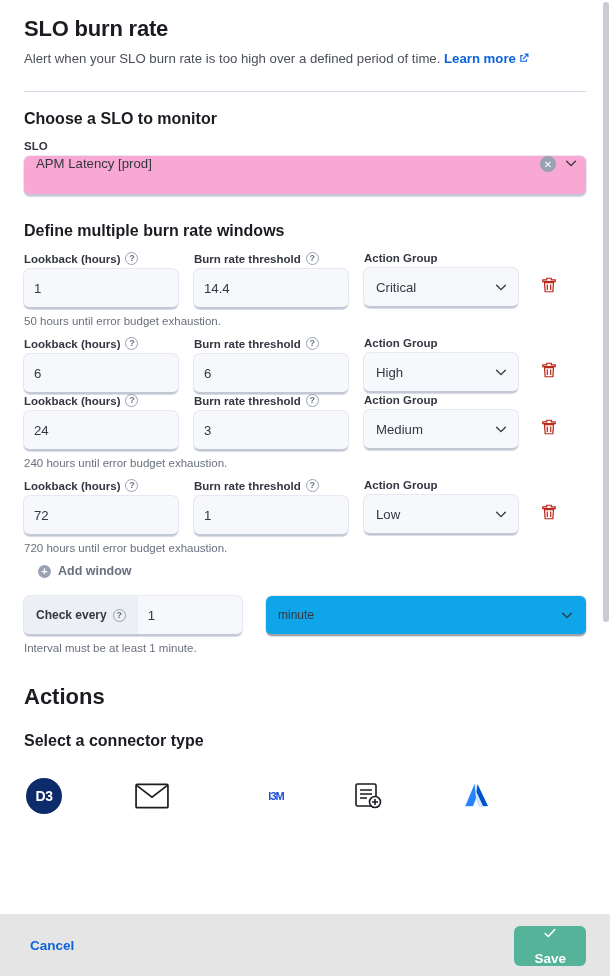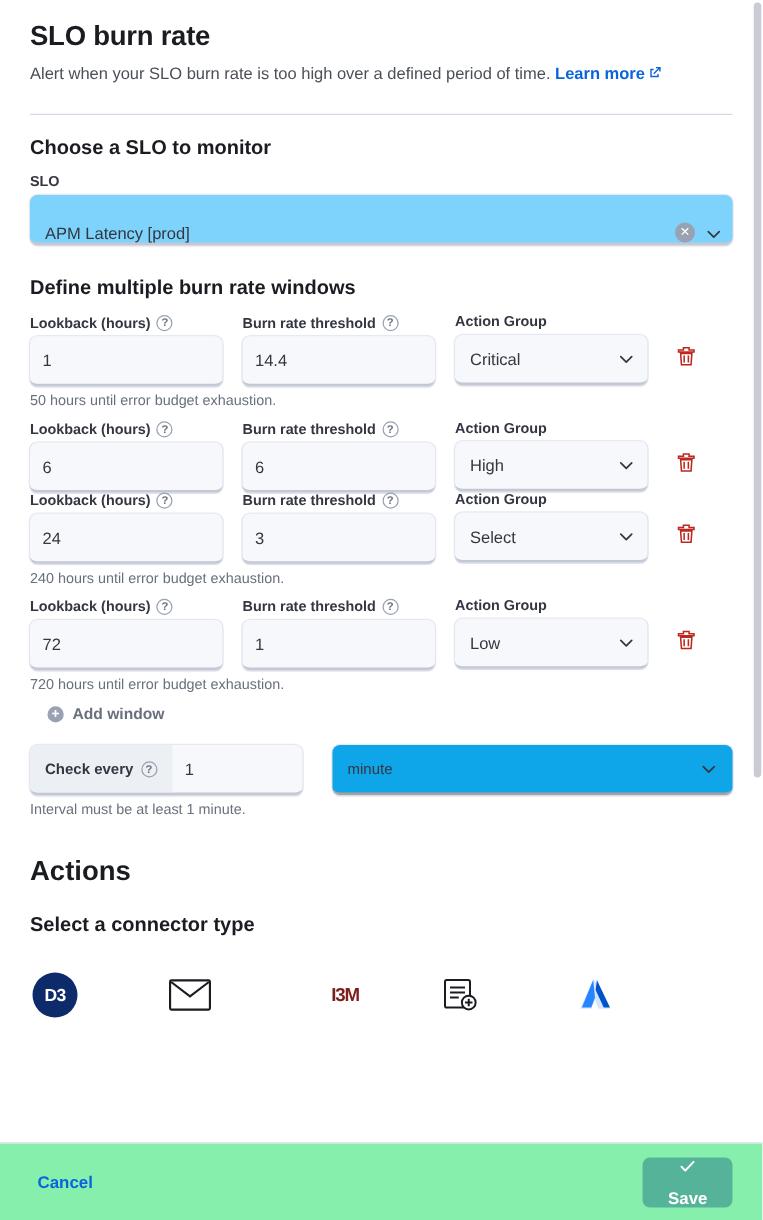--- a/index.html
+++ b/index.html
@@ -92,26 +92,26 @@
     border-radius: 50%;
     border: 1px solid #98a2b3;
     color: #69707d;
     font-size: 9px;
     font-weight: bold;
     line-height: 1;
   }
   .combo {
     position: relative;
     height: 40px;
-    background: #7dd3fc;
+    background: #f9a8d4;
     border-radius: 6px;
     box-shadow: 0 0 0 1px rgba(19,34,149,0.10), 0 1px 1px rgba(0,0,0,0.06);
     border-bottom: 2px solid #c3c9d4;
     display: flex;
-    align-items: flex-end;
+    align-items: flex-start;
     padding: 0 8px 0 12px;
     font-size: 13.2px;
     color: #343741;
   }
   .combo .value { flex: 1; }
   .clear-btn {
     width: 16px; height: 16px;
     border-radius: 50%;
     background: #98a2b3;
     color: #ffffff;
@@ -261,21 +261,21 @@
     width: 40px; height: 40px;
     display: flex;
     align-items: center;
     justify-content: center;
   }
   .footer {
     position: absolute;
     left: 0; bottom: 0;
     width: 610px;
     height: 62px;
-    background: #86efac;
+    background: #e5e5e5;
     border-top: 1px solid #e3e8f2;
     display: flex;
     align-items: center;
     justify-content: space-between;
     padding: 0 24px;
   }
   .cancel-btn {
     font-size: 13.5px;
     font-weight: bold;
     color: #0b64dd;
@@ -306,23 +306,23 @@
     background: #0d2a6b;
     color: #ffffff;
     font-size: 14px;
     font-weight: bold;
     display: flex;
     align-items: center;
     justify-content: center;
     letter-spacing: -0.5px;
   }
   .ibm-logo {
-    font-size: 15px;
-    font-weight: bold;
-    color: #7f1d1d;
+    font-size: 11px;
+    font-weight: bold;
+    color: #1d4ed8;
     letter-spacing: -1px;
     font-family: "Liberation Sans", sans-serif;
     margin-left: 32px;
   }
 </style>
 </head>
 <body>
 
 <div class="page">
 
@@ -444,21 +444,21 @@
             <span>Burn rate threshold</span>
             <span class="q-icon">?</span>
           </div>
           <div class="input-box">3</div>
         </div>
         <div class="col-action">
           <div class="field-label">
             <span>Action Group</span>
           </div>
           <div class="select-box">
-            <span>Select</span>
+            <span>Medium</span>
             <span class="caret"><svg viewBox="0 0 16 16" width="14" height="14">
                   <path d="M3 6l5 5 5-5" stroke="#343741" stroke-width="1.6" fill="none" stroke-linecap="round" stroke-linejoin="round"></path>
                 </svg></span>
           </div>
         </div>
         <div class="col-trash">
           <span class="trash">
             <svg viewBox="0 0 16 16" width="18" height="18">
                 <path d="M6 2h4v1.5h3.5V5H2.5V3.5H6V2zM4 6h8l-.6 8H4.6L4 6z" fill="none" stroke="#bd271e" stroke-width="1.1"></path>
                 <path d="M6.5 7.5v5M9.5 7.5v5" stroke="#bd271e" stroke-width="1.1"></path>

